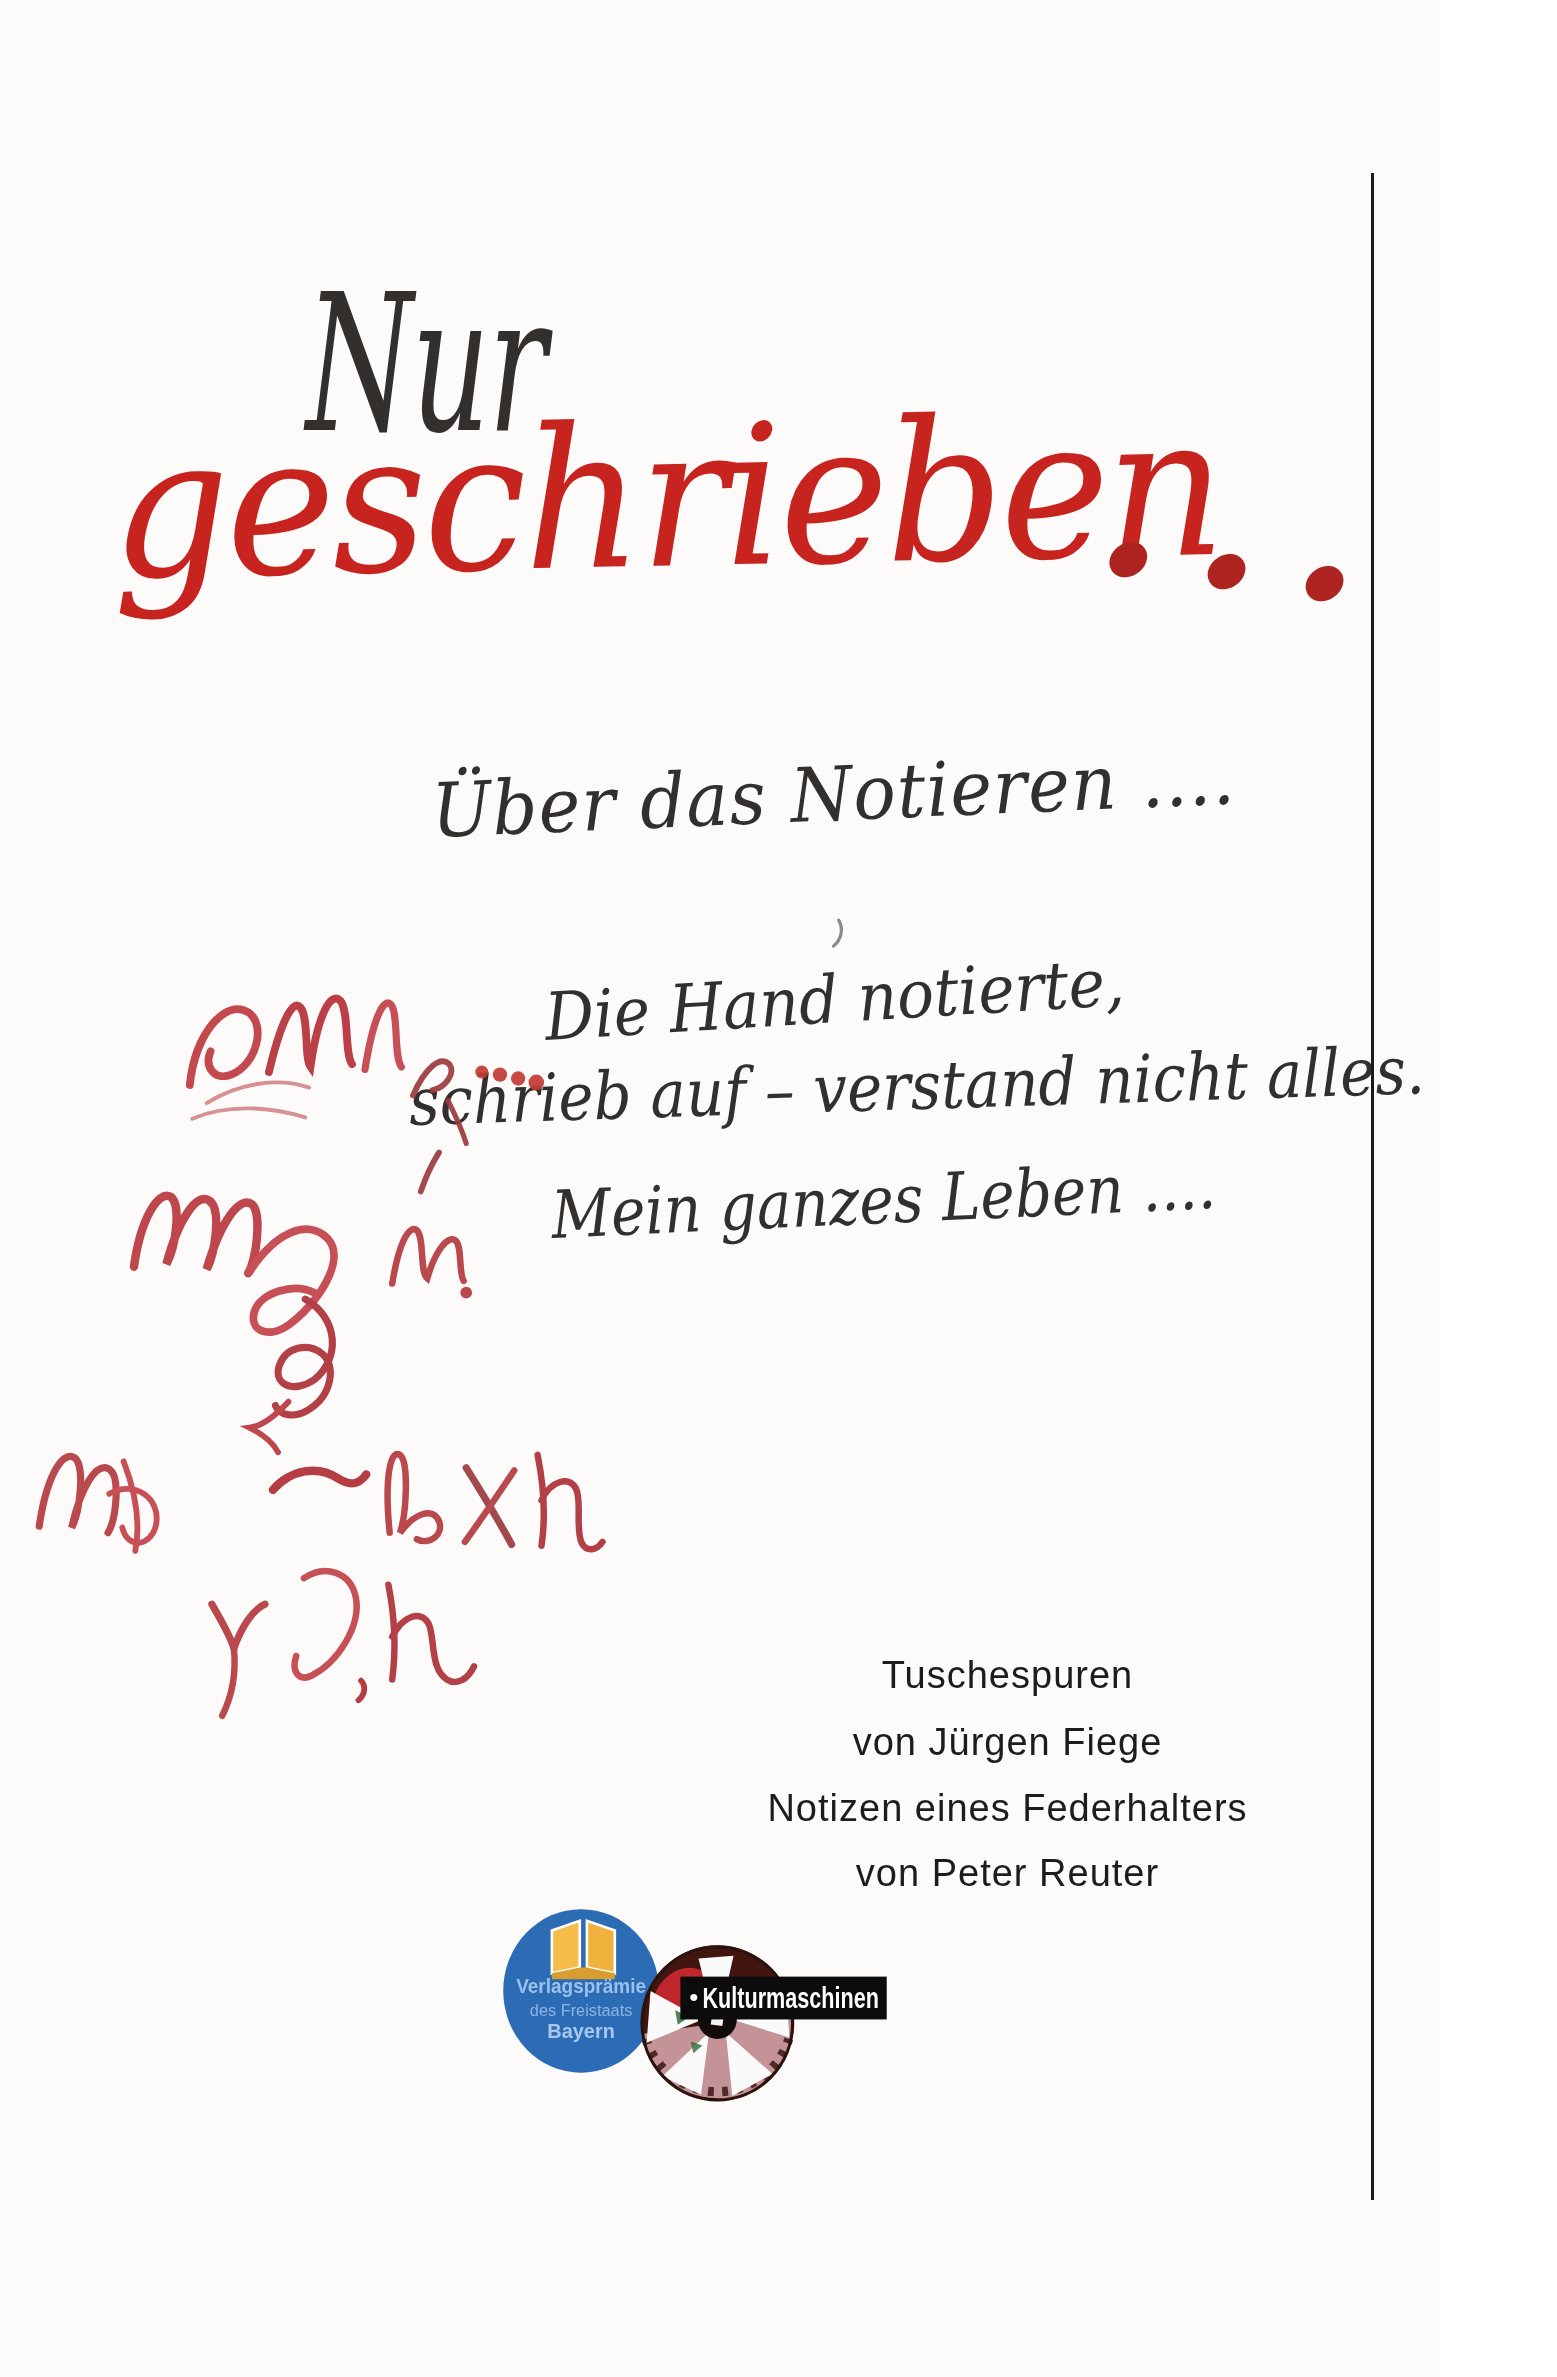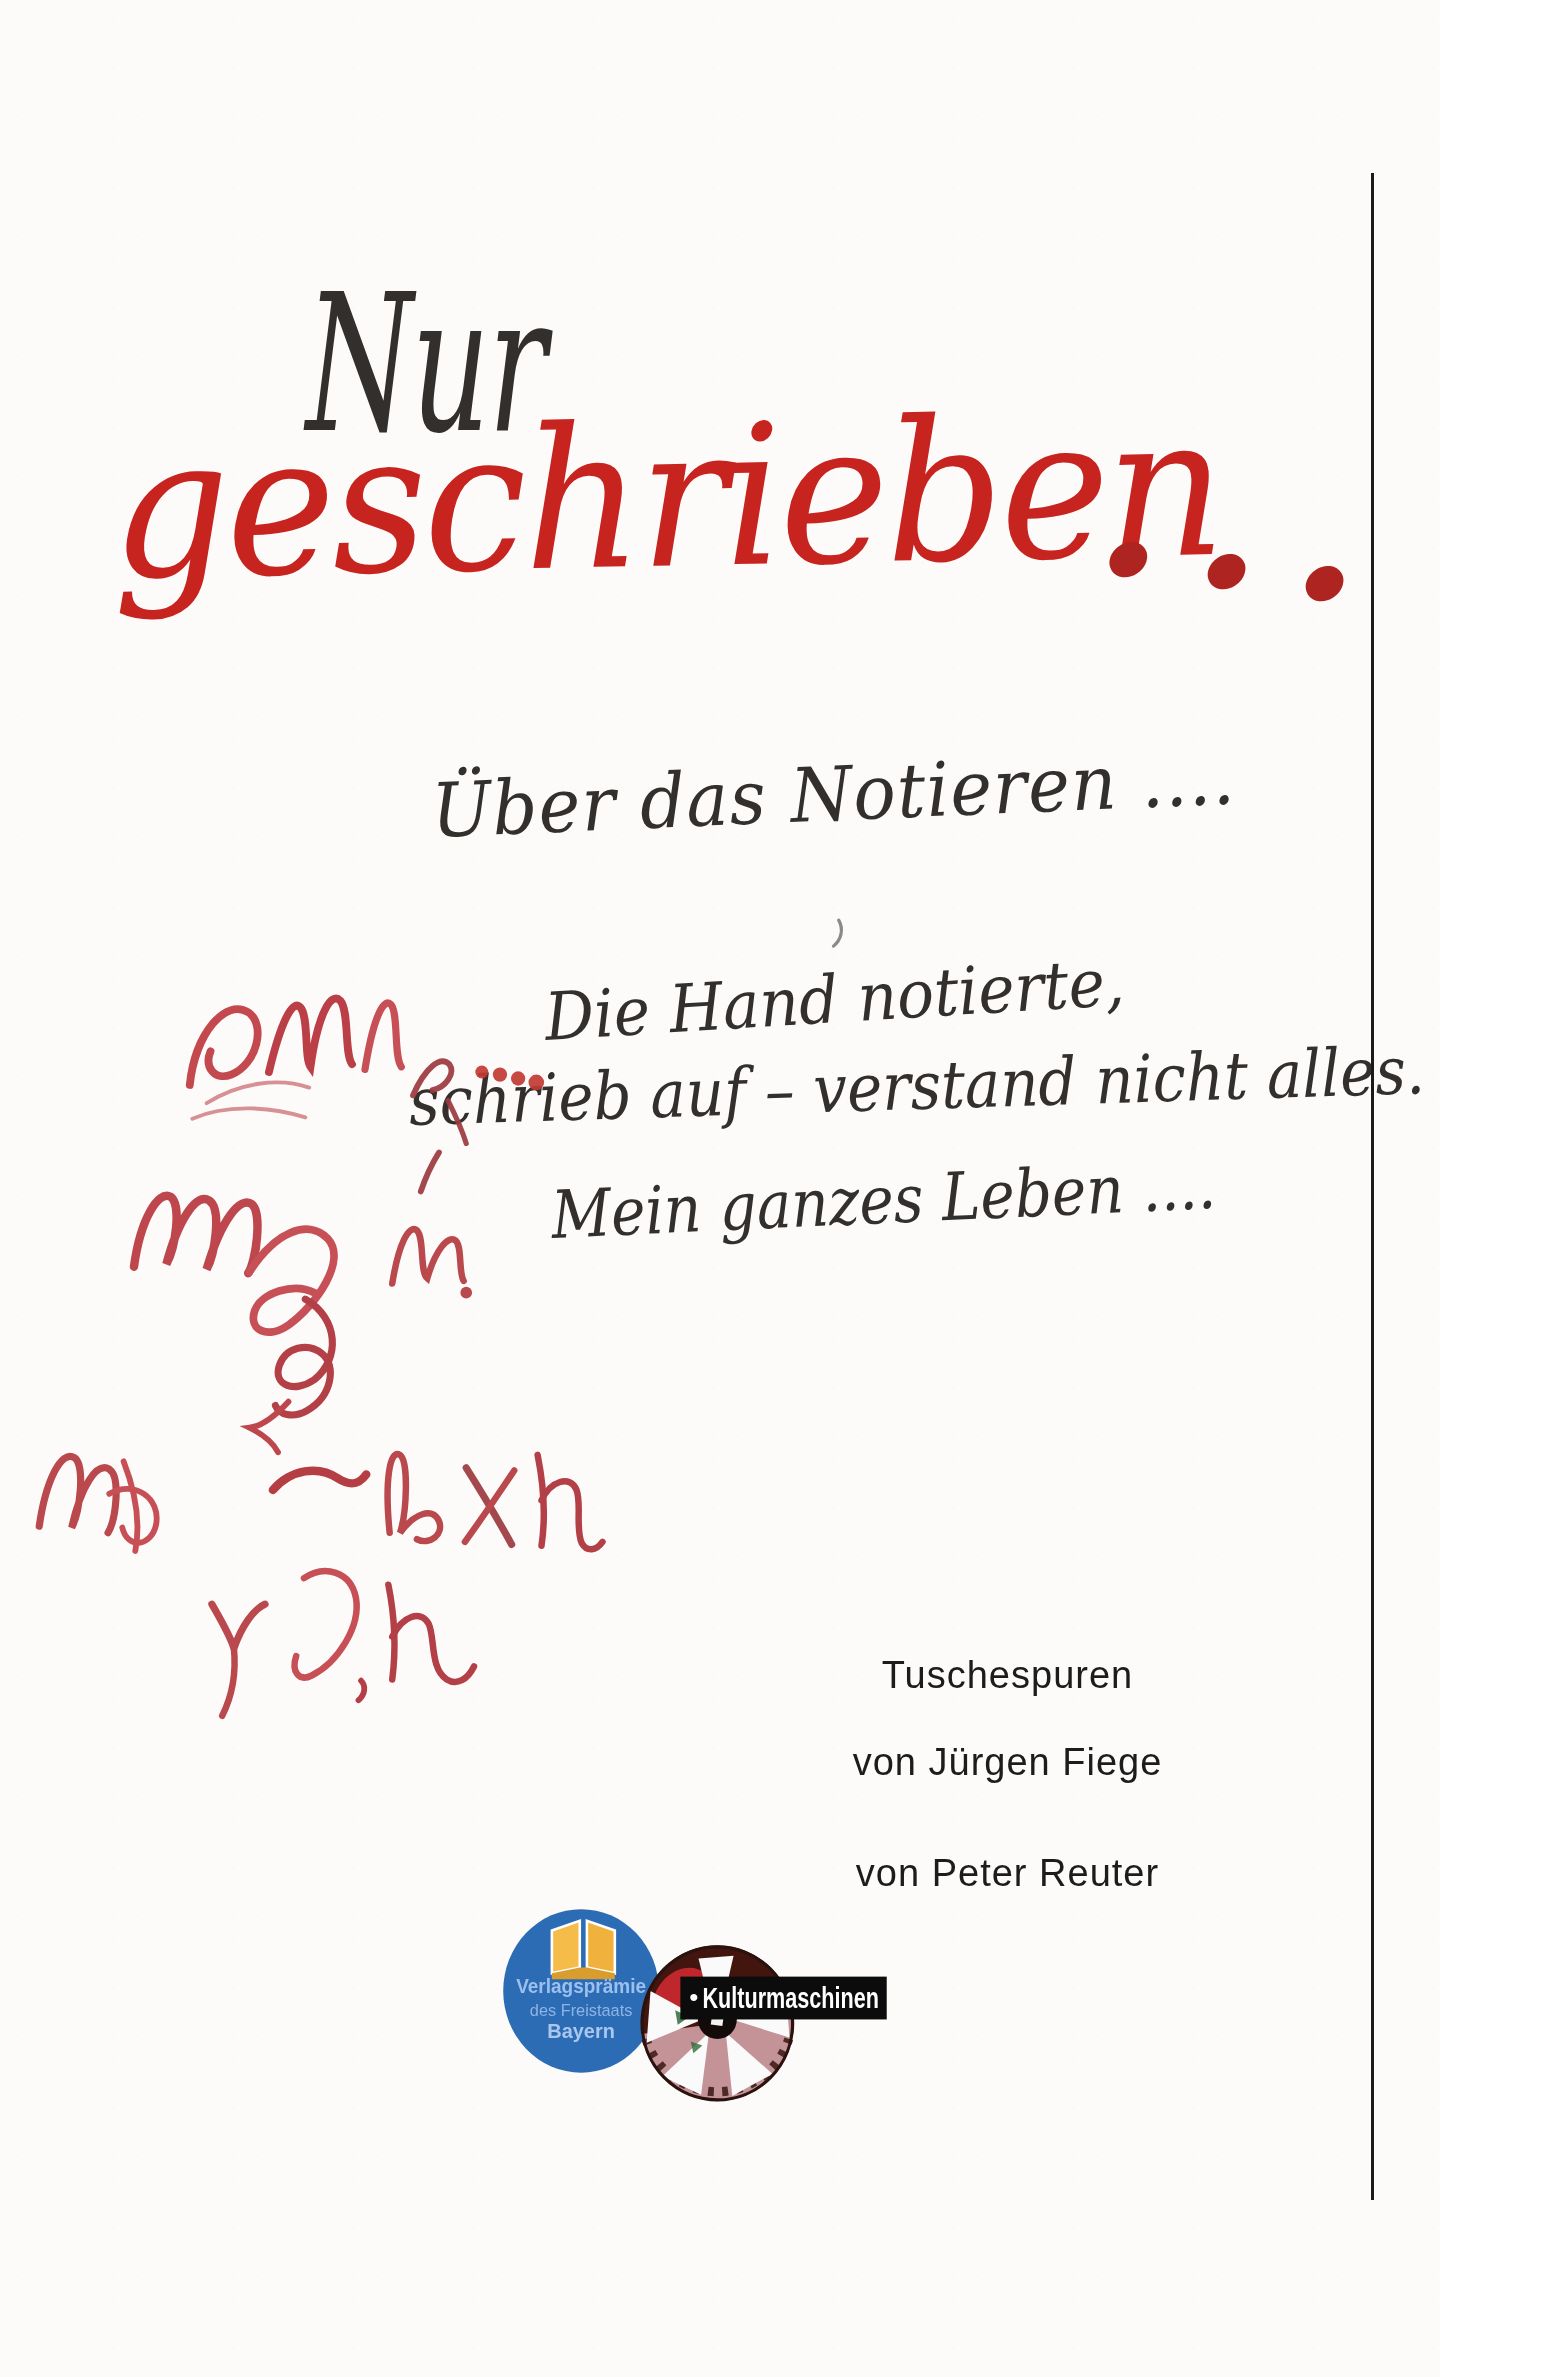--- a/index.html
+++ b/index.html
@@ -23,21 +23,21 @@
     letter-spacing:1px;line-height:39px;white-space:nowrap;
   }
   #title-nur{left:306px;top:269px;font-size:191px;letter-spacing:-2.6px;transform:scaleX(0.64);}
   #title-geschrieben{left:109px;top:412px;font-size:195px;letter-spacing:-3.9px;color:#c7231f;transform:rotate(-1.2deg) scaleX(0.95);}
   #title-dots{left:1113px;top:406px;font-size:195px;font-weight:bold;letter-spacing:31px;color:#ad2420;transform:rotate(7deg);}
   #subtitle{left:430px;top:774px;font-size:75px;letter-spacing:1.3px;transform:rotate(-2.4deg) scaleX(0.94);}
   #quote-line1{left:543px;top:985px;font-size:66px;transform:rotate(-3.5deg) scaleX(0.93);}
   #quote-line2{left:408px;top:1070px;font-size:66px;transform:rotate(-1.8deg) scaleX(0.90);}
   #quote-line3{left:550px;top:1183px;font-size:66px;transform:rotate(-2.6deg) scaleX(0.88);}
   #credit-1{top:1656px;}
-  #credit-2{top:1723px;margin-top:20px;}
+  #credit-2{top:1723px;}
   #credit-3{top:1789px;}
   #credit-4{top:1854px;}
   #divider{position:absolute;left:1371px;top:173px;width:3.2px;height:2027px;background:#1a1a1a;}
   #art{position:absolute;left:0;top:0;pointer-events:none;}
 </style>
 </head>
 <body>
 
 <div id="canvas">
 
@@ -45,20 +45,21 @@
   <div class="hand" id="title-geschrieben">geschrieben</div>
   <div class="hand" id="title-dots">...</div>
 
   <div class="hand" id="subtitle">Über das Notieren ....</div>
   <div class="hand" id="quote-line1">Die Hand notierte,</div>
   <div class="hand" id="quote-line2">schrieb auf – verstand nicht alles.</div>
   <div class="hand" id="quote-line3">Mein ganzes Leben ....</div>
 
   <div class="print-line" id="credit-1">Tuschespuren</div>
   <div class="print-line" id="credit-2">von Jürgen Fiege</div>
+  <div class="print-line" id="credit-3">Notizen eines Federhalters</div>
   <div class="print-line" id="credit-4">von Peter Reuter</div>
 
   <div id="divider"></div>
 
   <svg id="art" width="1558" height="2377" viewBox="0 0 2400 3663">
 
     <path d="M1292,1418 C1300,1432 1296,1448 1284,1458" stroke="#8a8a8a" stroke-width="5" fill="none" stroke-linecap="round"></path>
 
     <g stroke-linecap="round" fill="none" opacity="0.92">
       <path d="M292,1672 C300,1592 348,1538 382,1560 C410,1578 396,1640 356,1656 C330,1666 314,1644 324,1620" stroke="#bf3a41" stroke-width="12"></path>

